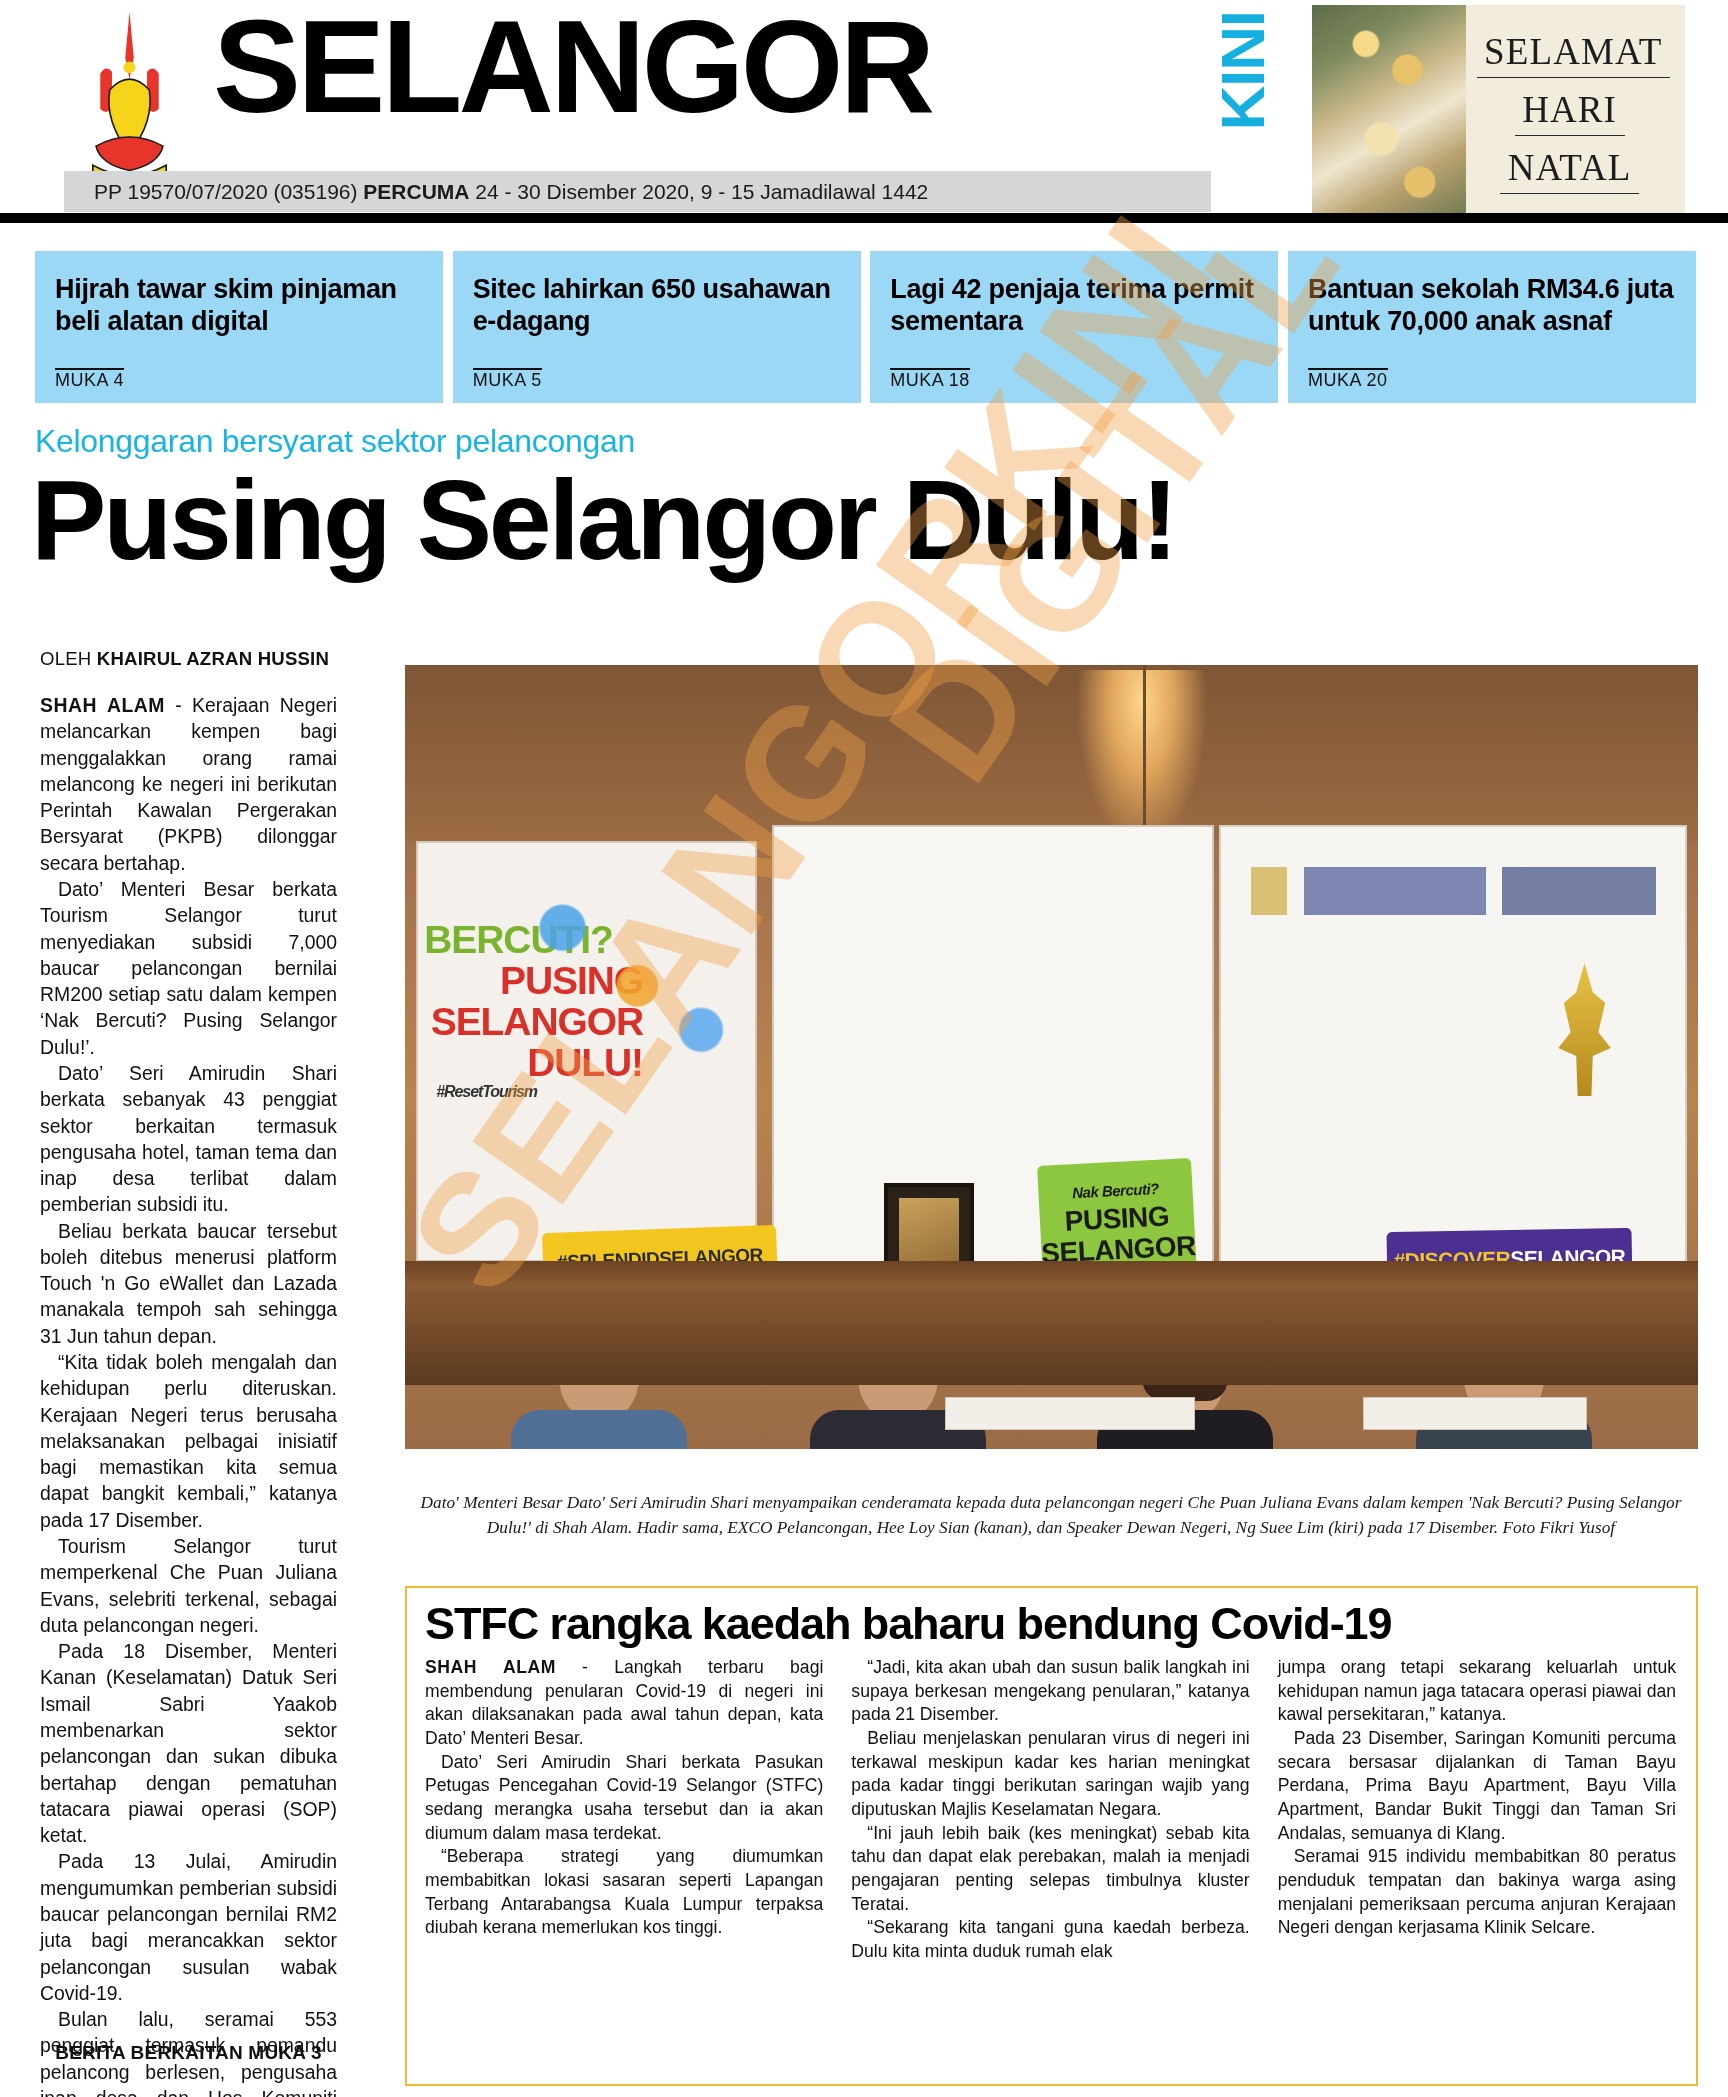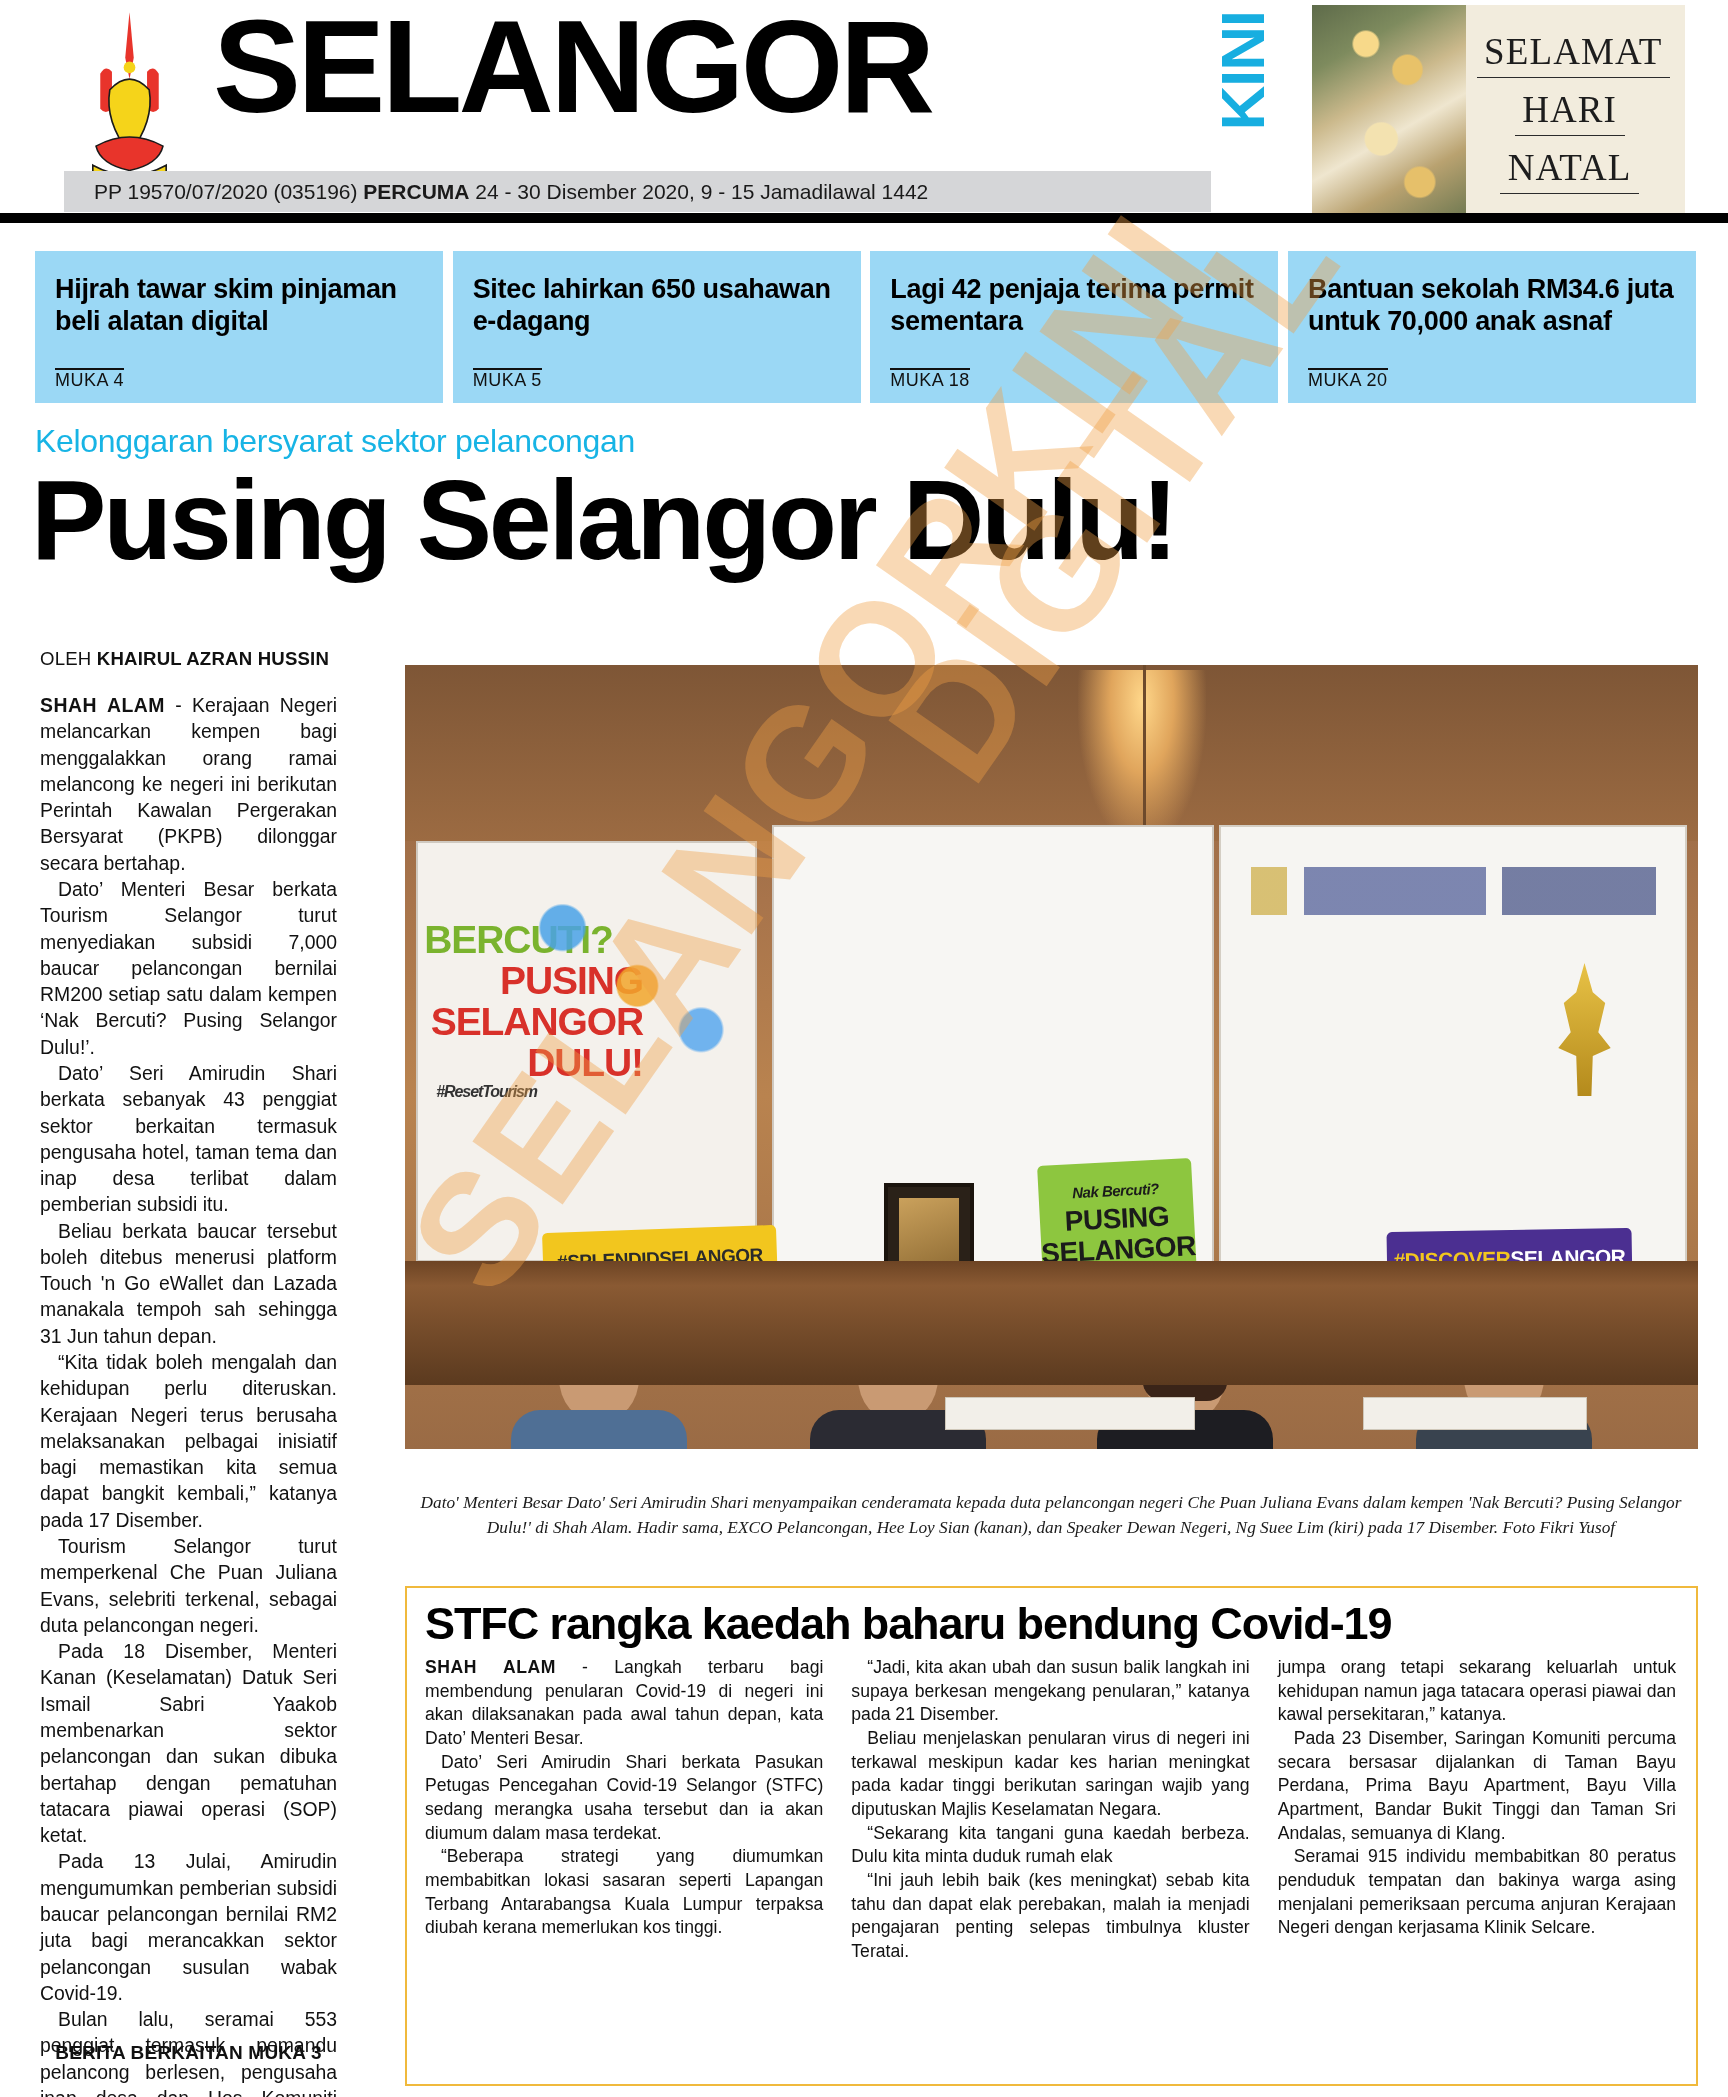--- a/index.html
+++ b/index.html
@@ -402,22 +402,22 @@
 
     <div class="stfc-col">
       <p class="first"><b>SHAH ALAM</b><span> - Langkah terbaru bagi membendung penularan Covid-19 di negeri ini akan dilaksanakan pada awal tahun depan, kata Dato’ Menteri Besar.</span></p>
       <p>Dato’ Seri Amirudin Shari berkata Pasukan Petugas Pencegahan Covid-19 Selangor (STFC) sedang merangka usaha tersebut dan ia akan diumum dalam masa terdekat.</p>
       <p>“Beberapa strategi yang diumumkan membabitkan lokasi sasaran seperti Lapangan Terbang Antarabangsa Kuala Lumpur terpaksa diubah kerana memerlukan kos tinggi.</p>
     </div>
 
     <div class="stfc-col">
       <p>“Jadi, kita akan ubah dan susun balik langkah ini supaya berkesan mengekang penularan,” katanya pada 21 Disember.</p>
       <p>Beliau menjelaskan penularan virus di negeri ini terkawal meskipun kadar kes harian meningkat pada kadar tinggi berikutan saringan wajib yang diputuskan Majlis Keselamatan Negara.</p>
+      <p>“Ini jauh lebih baik (kes meningkat) sebab kita tahu dan dapat elak perebakan, malah ia menjadi pengajaran penting selepas timbulnya kluster Teratai.</p>
       <p>“Sekarang kita tangani guna kaedah berbeza. Dulu kita minta duduk rumah elak</p>
-      <p>“Ini jauh lebih baik (kes meningkat) sebab kita tahu dan dapat elak perebakan, malah ia menjadi pengajaran penting selepas timbulnya kluster Teratai.</p>
     </div>
 
     <div class="stfc-col">
       <p class="first">jumpa orang tetapi sekarang keluarlah untuk kehidupan namun jaga tatacara operasi piawai dan kawal persekitaran,” katanya.</p>
       <p>Pada 23 Disember, Saringan Komuniti percuma secara bersasar dijalankan di Taman Bayu Perdana, Prima Bayu Apartment, Bayu Villa Apartment, Bandar Bukit Tinggi dan Taman Sri Andalas, semuanya di Klang.</p>
       <p>Seramai 915 individu membabitkan 80 peratus penduduk tempatan dan bakinya warga asing menjalani pemeriksaan percuma anjuran Kerajaan Negeri dengan kerjasama Klinik Selcare.</p>
     </div>
 
   </div>
 </div>

